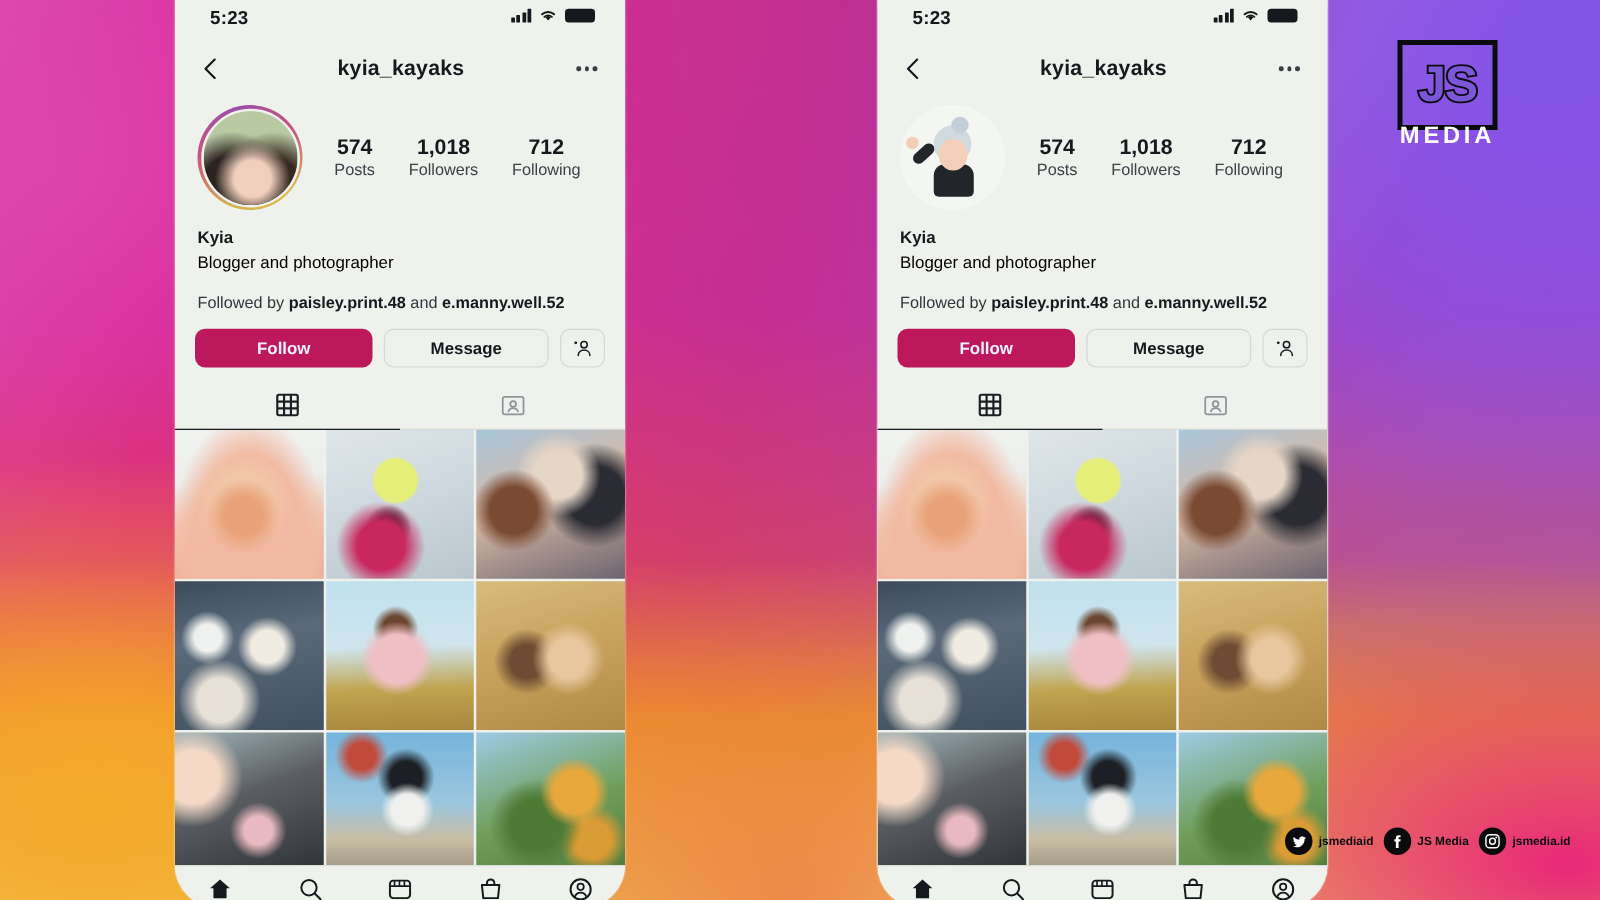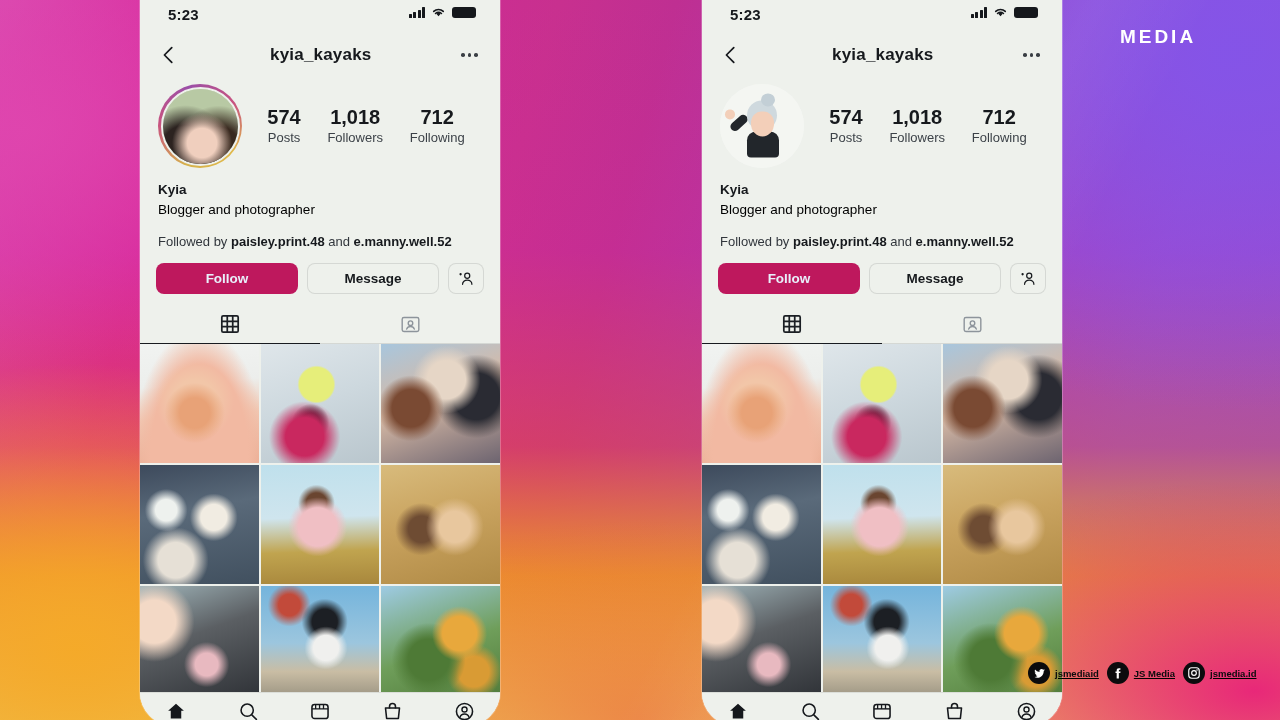--- a/index.html
+++ b/index.html
@@ -159,21 +159,21 @@
     position: absolute; left: -6px; top: 20px; width: 20px; height: 9px;
     border-radius: 6px; background: #22262b; transform: rotate(-42deg);
   }
   .av-avatar .hand {
     position: absolute; left: -10px; top: 11px; width: 10px; height: 10px;
     border-radius: 50%; background: #f3cfb9;
   }
 
   .stats { display: flex; flex: 1; justify-content: space-around; padding-left: 12px; }
   .stat { text-align: center; }
-  .stat .num { font-size: 20px; font-weight: 700; color: #16191d; line-height: 1.25; }
+  .stat .num { font-size: 17px; font-weight: 700; color: #16191d; line-height: 1.25; }
   .stat .lbl { font-size: 13px; color: #3c4248; line-height: 1.3; }
 
   
   .bio {
     padding: 12px 18px 0 18px;
     flex: 0 0 auto;
   }
   .bio .name { font-size: 13.5px; font-weight: 700; color: #16191d; line-height: 1.5; }
   .bio .desc { font-size: 13.5px; color: #000000; line-height: 1.45; }
   .bio .fby { font-size: 13px; color: #31363c; line-height: 1.5; margin-top: 12px; }
@@ -305,21 +305,21 @@
   }
   #jslogo .media {
     margin-top: -6px;
     font-size: 19px; font-weight: 700; color: #ffffff;
     letter-spacing: 3px;
   }
 
   
   #socialbar {
     position: absolute; left: 1028px; top: 662px;
-    display: flex; align-items: flex-end; gap: 8px; text-decoration: underline;
+    display: flex; align-items: flex-end; gap: 8px;
   }
   .soc { display: flex; align-items: center; gap: 5px; }
   .soc .ic {
     width: 22px; height: 22px; border-radius: 50%;
     background: #0b0b0d;
     display: flex; align-items: center; justify-content: center;
     flex: 0 0 auto;
   }
   .soc .hd { font-size: 9.5px; font-weight: 700; color: #0b0b0d; white-space: nowrap; }
 </style>
@@ -590,20 +590,23 @@
       <svg width="21" height="21" viewBox="0 0 24 24">
         <circle cx="12" cy="12" r="9.2" stroke="#15181c" stroke-width="1.8" fill="none"></circle>
         <circle cx="12" cy="9.7" r="2.9" stroke="#15181c" stroke-width="1.6" fill="none"></circle>
         <path d="M6.6 19c.9-2.7 2.9-4.1 5.4-4.1s4.5 1.4 5.4 4.1" stroke="#15181c" stroke-width="1.6" fill="none"></path>
       </svg>
     </div>
   </div>
 </div>
 
 <div id="jslogo">
+  <div class="box">
+    <span class="js">JS</span>
+  </div>
   <div class="media">MEDIA</div>
 </div>
 
 <div id="socialbar">
   <div class="soc">
     <span class="ic">
       <svg width="13" height="13" viewBox="0 0 24 24">
           <path d="M22 5.9a8 8 0 0 1-2.3.6 4 4 0 0 0 1.8-2.2 8 8 0 0 1-2.6 1A4 4 0 0 0 12 9a11.4 11.4 0 0 1-8.3-4.2 4 4 0 0 0 1.3 5.4 4 4 0 0 1-1.8-.5 4 4 0 0 0 3.2 3.9 4 4 0 0 1-1.8.1 4 4 0 0 0 3.7 2.8A8 8 0 0 1 2 18.2a11.3 11.3 0 0 0 6.2 1.8c7.4 0 11.5-6.2 11.5-11.6v-.5A8 8 0 0 0 22 5.9z" fill="#fff"></path>
         </svg>
     </span>

